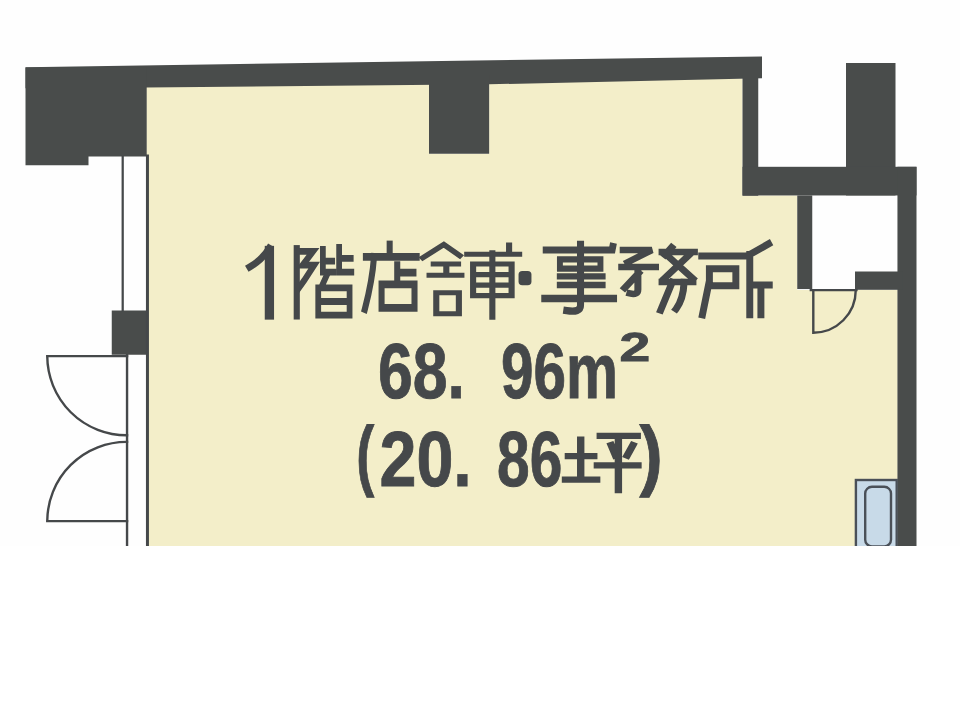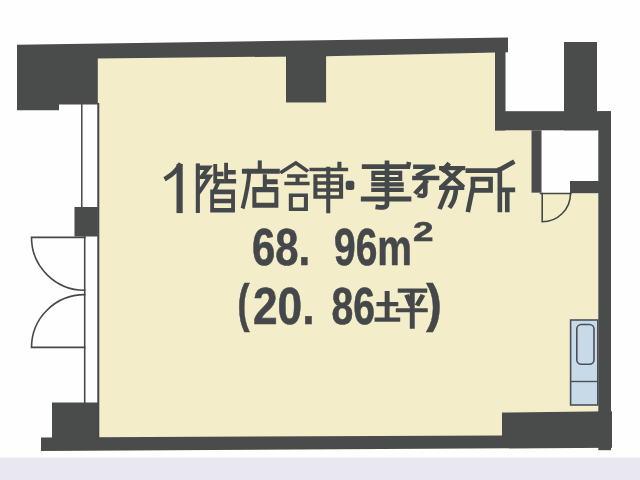--- a/index.html
+++ b/index.html
@@ -1,16 +1,16 @@
 <!DOCTYPE html>
 <html><head>
 <meta charset="utf-8">
 <style>
   html,body{margin:0;padding:0;background:#ffffff;}
-  #page{position:relative;width:640px;height:480px;background:#737373;overflow:hidden;
+  #page{position:relative;width:640px;height:364px;background:#737373;overflow:hidden;
         font-family:"Liberation Sans", sans-serif;}
   svg{position:absolute;left:0;top:0;}
   .k{stroke:#45484a;fill:none;stroke-linecap:square;}
 </style>
 </head>
 <body>
 <div id="page">
 <svg width="640" height="480" viewBox="0 0 640 480">
 
   <rect x="0" y="0" width="640" height="480" fill="#fefefe"></rect>

